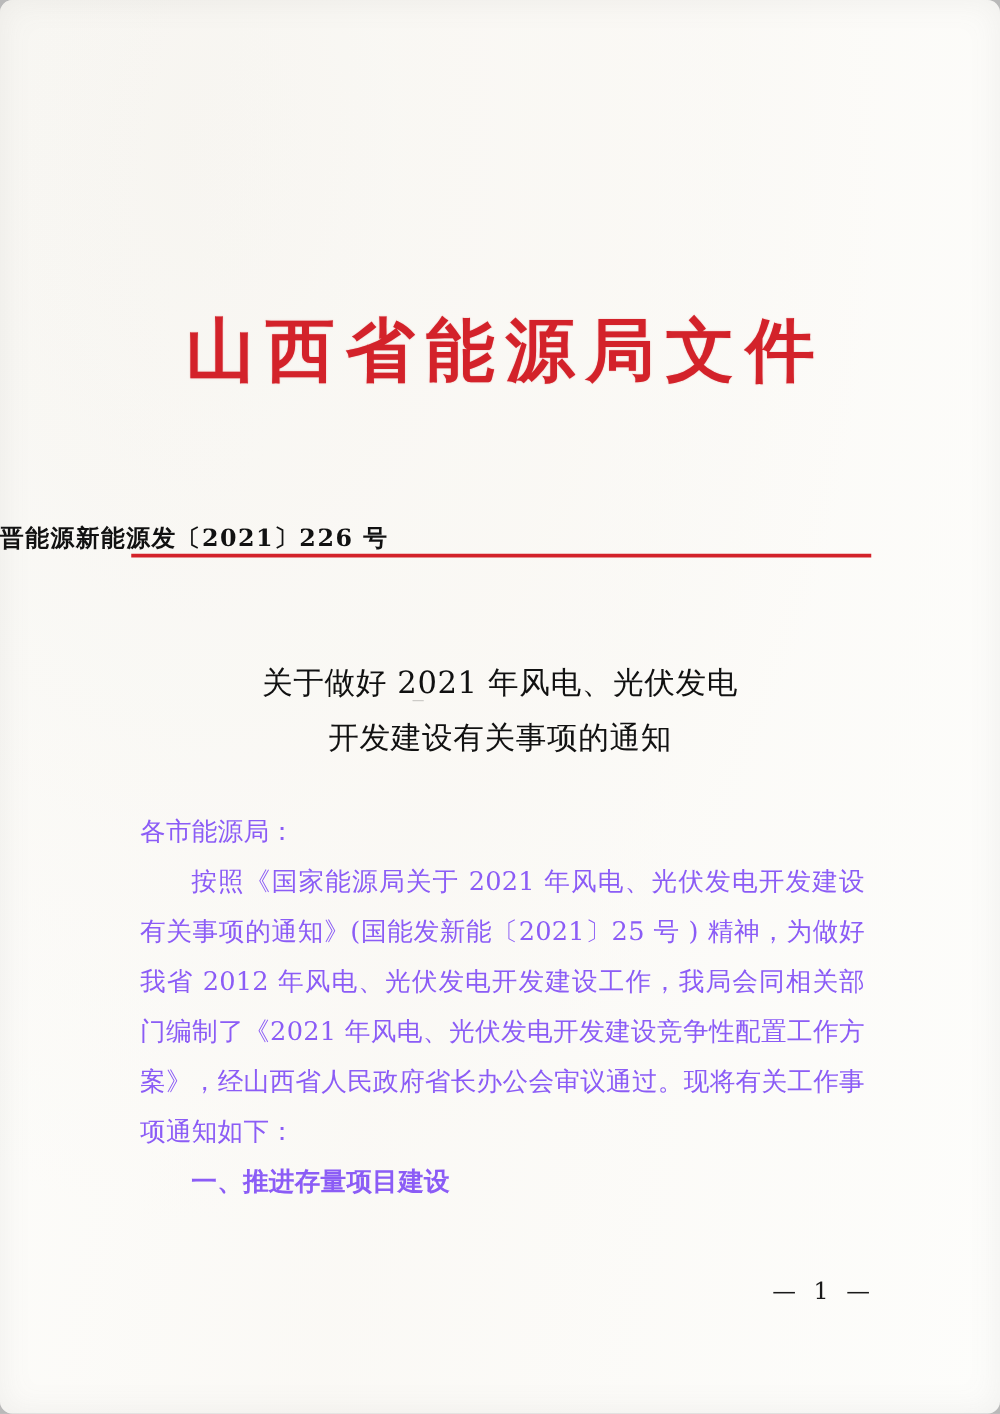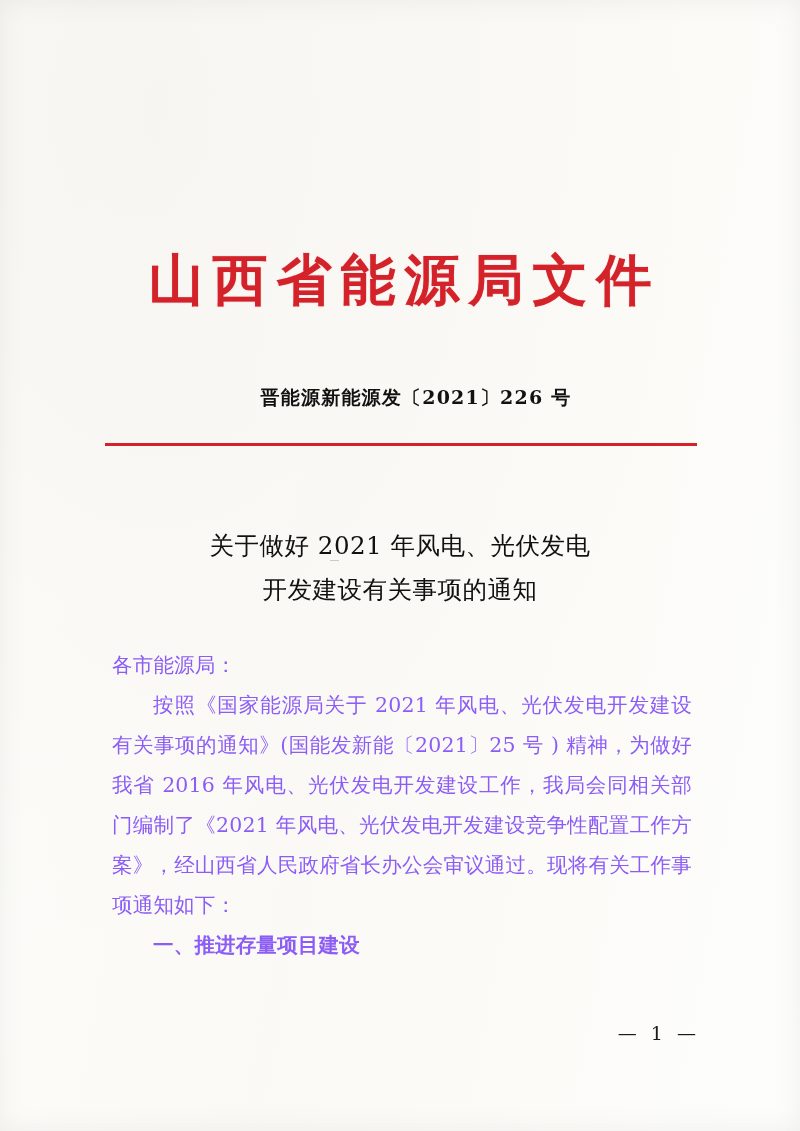--- a/index.html
+++ b/index.html
@@ -9,20 +9,21 @@
   }
   .page {
     position: relative;
     width: 800px;
     height: 1131px;
     margin: 0 auto;
     background: #fdfdfb;
     overflow: hidden;
     font-family: "Liberation Serif", serif;
     color: #1a1a1a;
+    border-radius: 10px;
   }
   
   .paper-tint {
     position: absolute;
     inset: 0;
     background:
       linear-gradient(100deg, rgba(255,255,255,0) 0%, rgba(250,248,244,0.8) 45%, rgba(255,255,255,0) 100%),
       radial-gradient(ellipse at 20% 10%, rgba(245,243,238,0.9), rgba(255,255,255,0) 60%);
     pointer-events: none;
   }
@@ -44,30 +45,29 @@
     font-weight: bold;
     font-size: 55px;
     letter-spacing: 9px;
     text-indent: 9px;
     line-height: 1;
     text-shadow: 0 0 1px rgba(211,34,42,0.5);
   }
 
   .doc-number {
     position: absolute;
-    top: 385px;
+    top: 418px;
     left: 0;
     right: 0;
-    text-align: center;
+    text-align: left;
     font-family: "DejaVu Serif", serif;
     font-weight: bold;
     font-size: 19px;
     letter-spacing: 1.2px;
     color: #111;
-    padding-left: 32px;
   }
 
   .red-rule {
     position: absolute;
     top: 443px;
     left: 105px;
     width: 592px;
     height: 3px;
     background: #d3222a;
   }
@@ -143,20 +143,20 @@
 
   <div class="subject">
     <div>关于做好 2021 年风电、光伏发电</div>
     <div>开发建设有关事项的通知</div>
   </div>
 
   <div class="fold-mark"></div>
 
   <div class="body-block">
     <p class="salutation">各市能源局：</p>
-    <p class="indent2">按照《国家能源局关于 2021 年风电、光伏发电开发建设有关事项的通知》(国能发新能〔2021〕25 号 ) 精神，为做好我省 2016 年风电、光伏发电开发建设工作，我局会同相关部门编制了《2021 年风电、光伏发电开发建设竞争性配置工作方案》，经山西省人民政府省长办公会审议通过。现将有关工作事项通知如下：</p>
+    <p class="indent2">按照《国家能源局关于 2021 年风电、光伏发电开发建设有关事项的通知》(国能发新能〔2021〕25 号 ) 精神，为做好我省 2012 年风电、光伏发电开发建设工作，我局会同相关部门编制了《2021 年风电、光伏发电开发建设竞争性配置工作方案》，经山西省人民政府省长办公会审议通过。现将有关工作事项通知如下：</p>
     <p class="heading-line">一、推进存量项目建设</p>
   </div>
 
   <div class="page-number">— 1 —</div>
 
   <div class="edge-shadow"></div>
 </div>
 
 </body></html>

